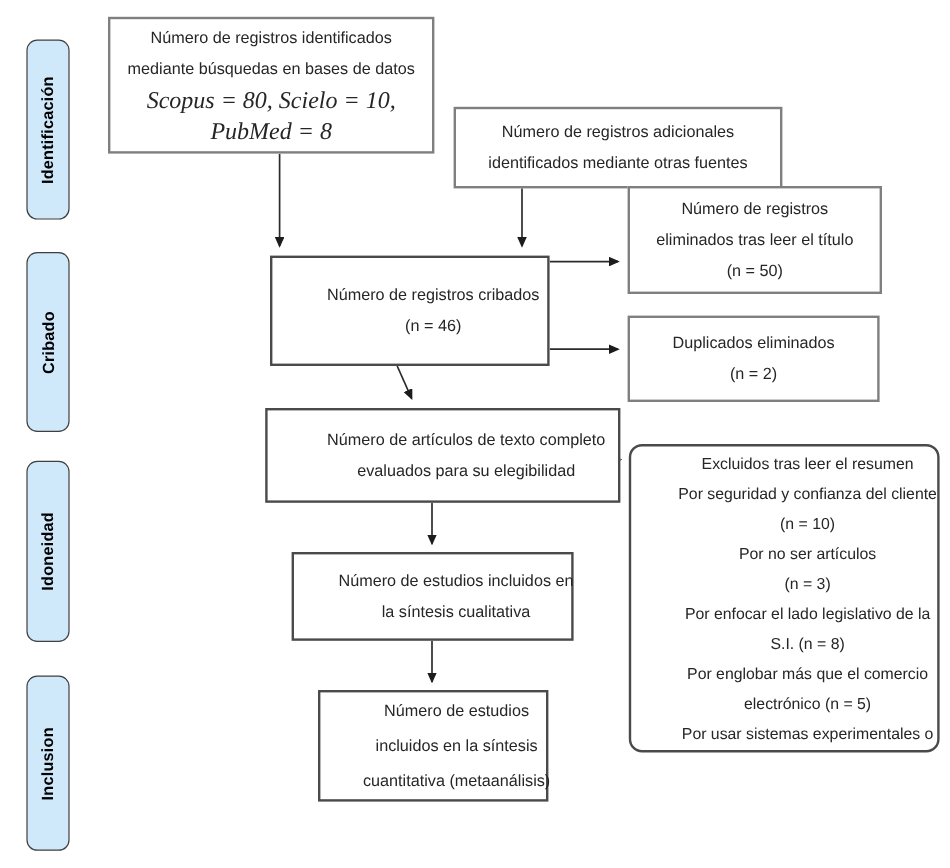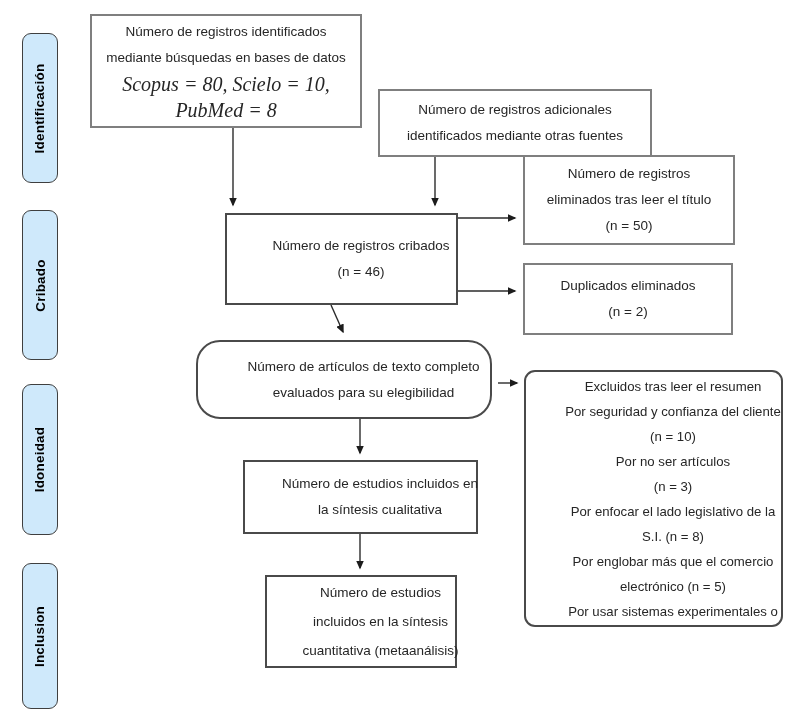--- a/index.html
+++ b/index.html
@@ -93,21 +93,21 @@
   <div class="fbox dark" style="left:225px;top:213px;width:233px;height:92px;">
     <span class="ln">Número de registros cribados</span>
     <span class="ln">(n = 46)</span>
   </div>
 
   <div class="fbox gray" style="left:523px;top:263px;width:210px;height:72px;">
     <span class="ln">Duplicados eliminados</span>
     <span class="ln">(n = 2)</span>
   </div>
 
-  <div class="fbox dark" style="left:196px;top:340px;width:296px;height:79px;border-radius:24px;">
+  <div class="fbox dark" style="left:221px;top:340px;width:296px;height:79px;">
     <span class="ln">Número de artículos de texto completo</span>
     <span class="ln">evaluados para su elegibilidad</span>
   </div>
 
   <div class="fbox dark tight" style="left:524px;top:370px;width:259px;height:257px;border-radius:11px;">
     <span class="ln">Excluidos tras leer el resumen</span>
     <span class="ln">Por seguridad y confianza del cliente</span>
     <span class="ln">(n = 10)</span>
     <span class="ln">Por no ser artículos</span>
     <span class="ln">(n = 3)</span>

